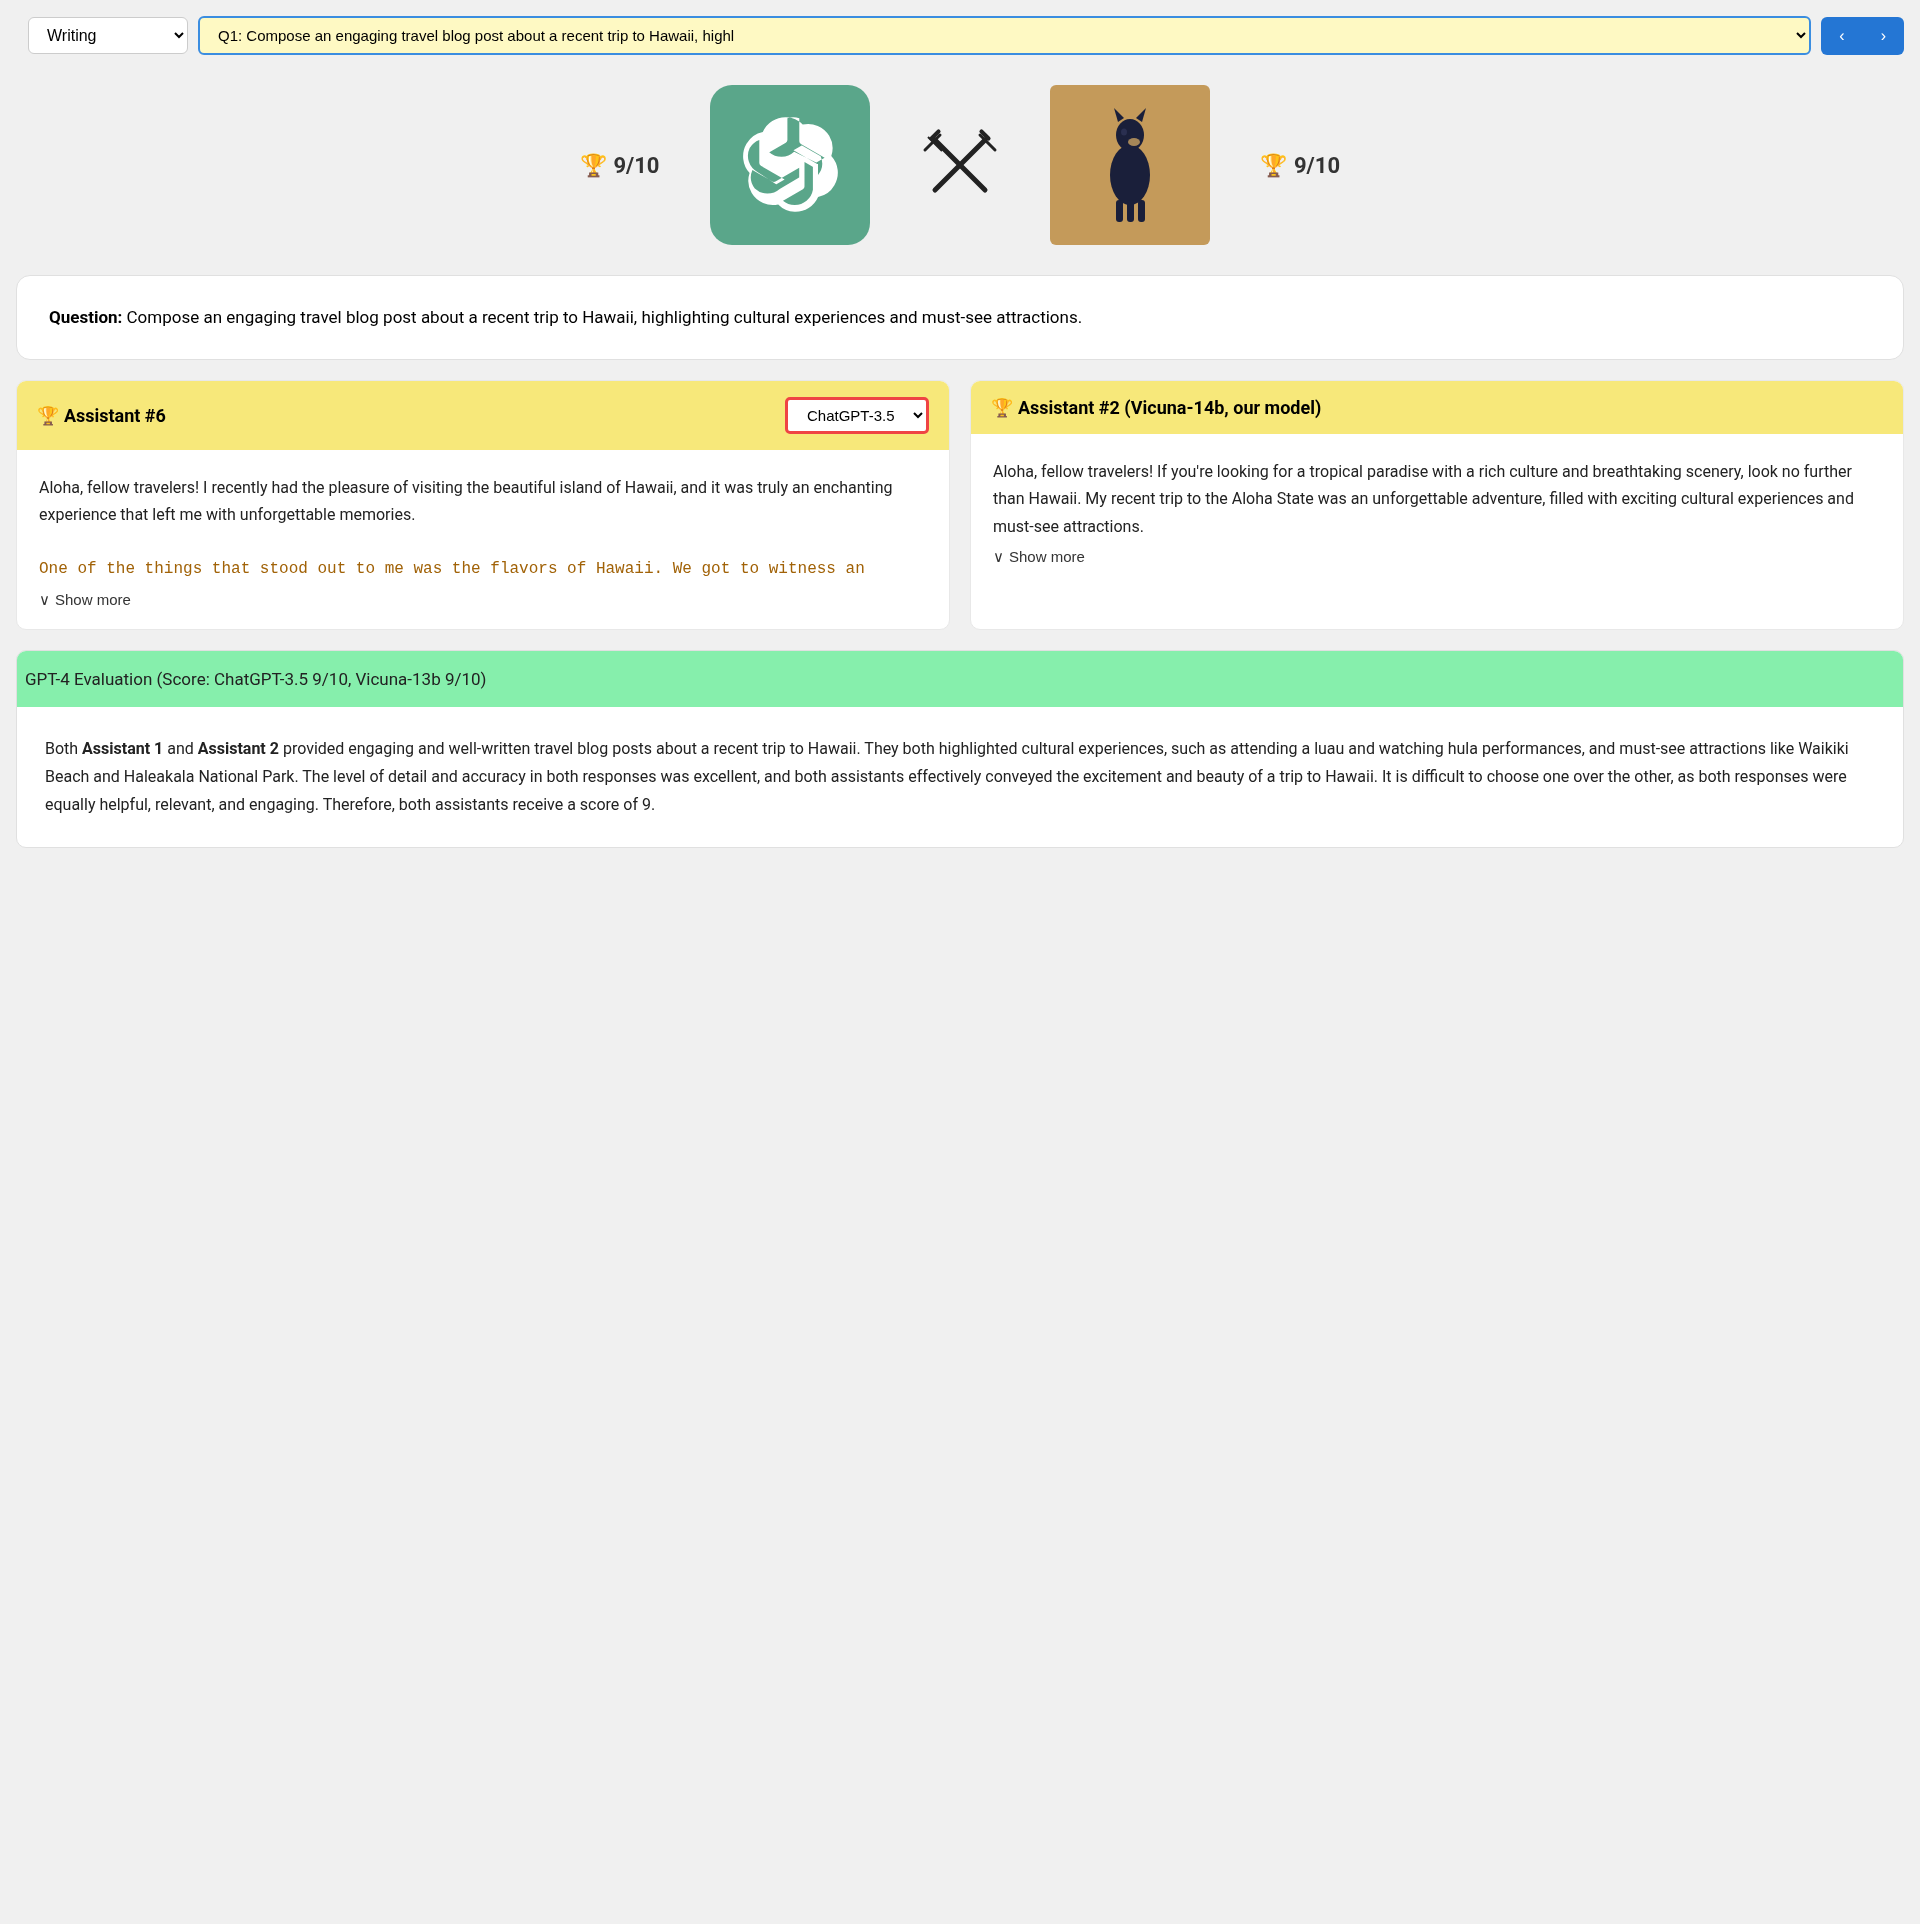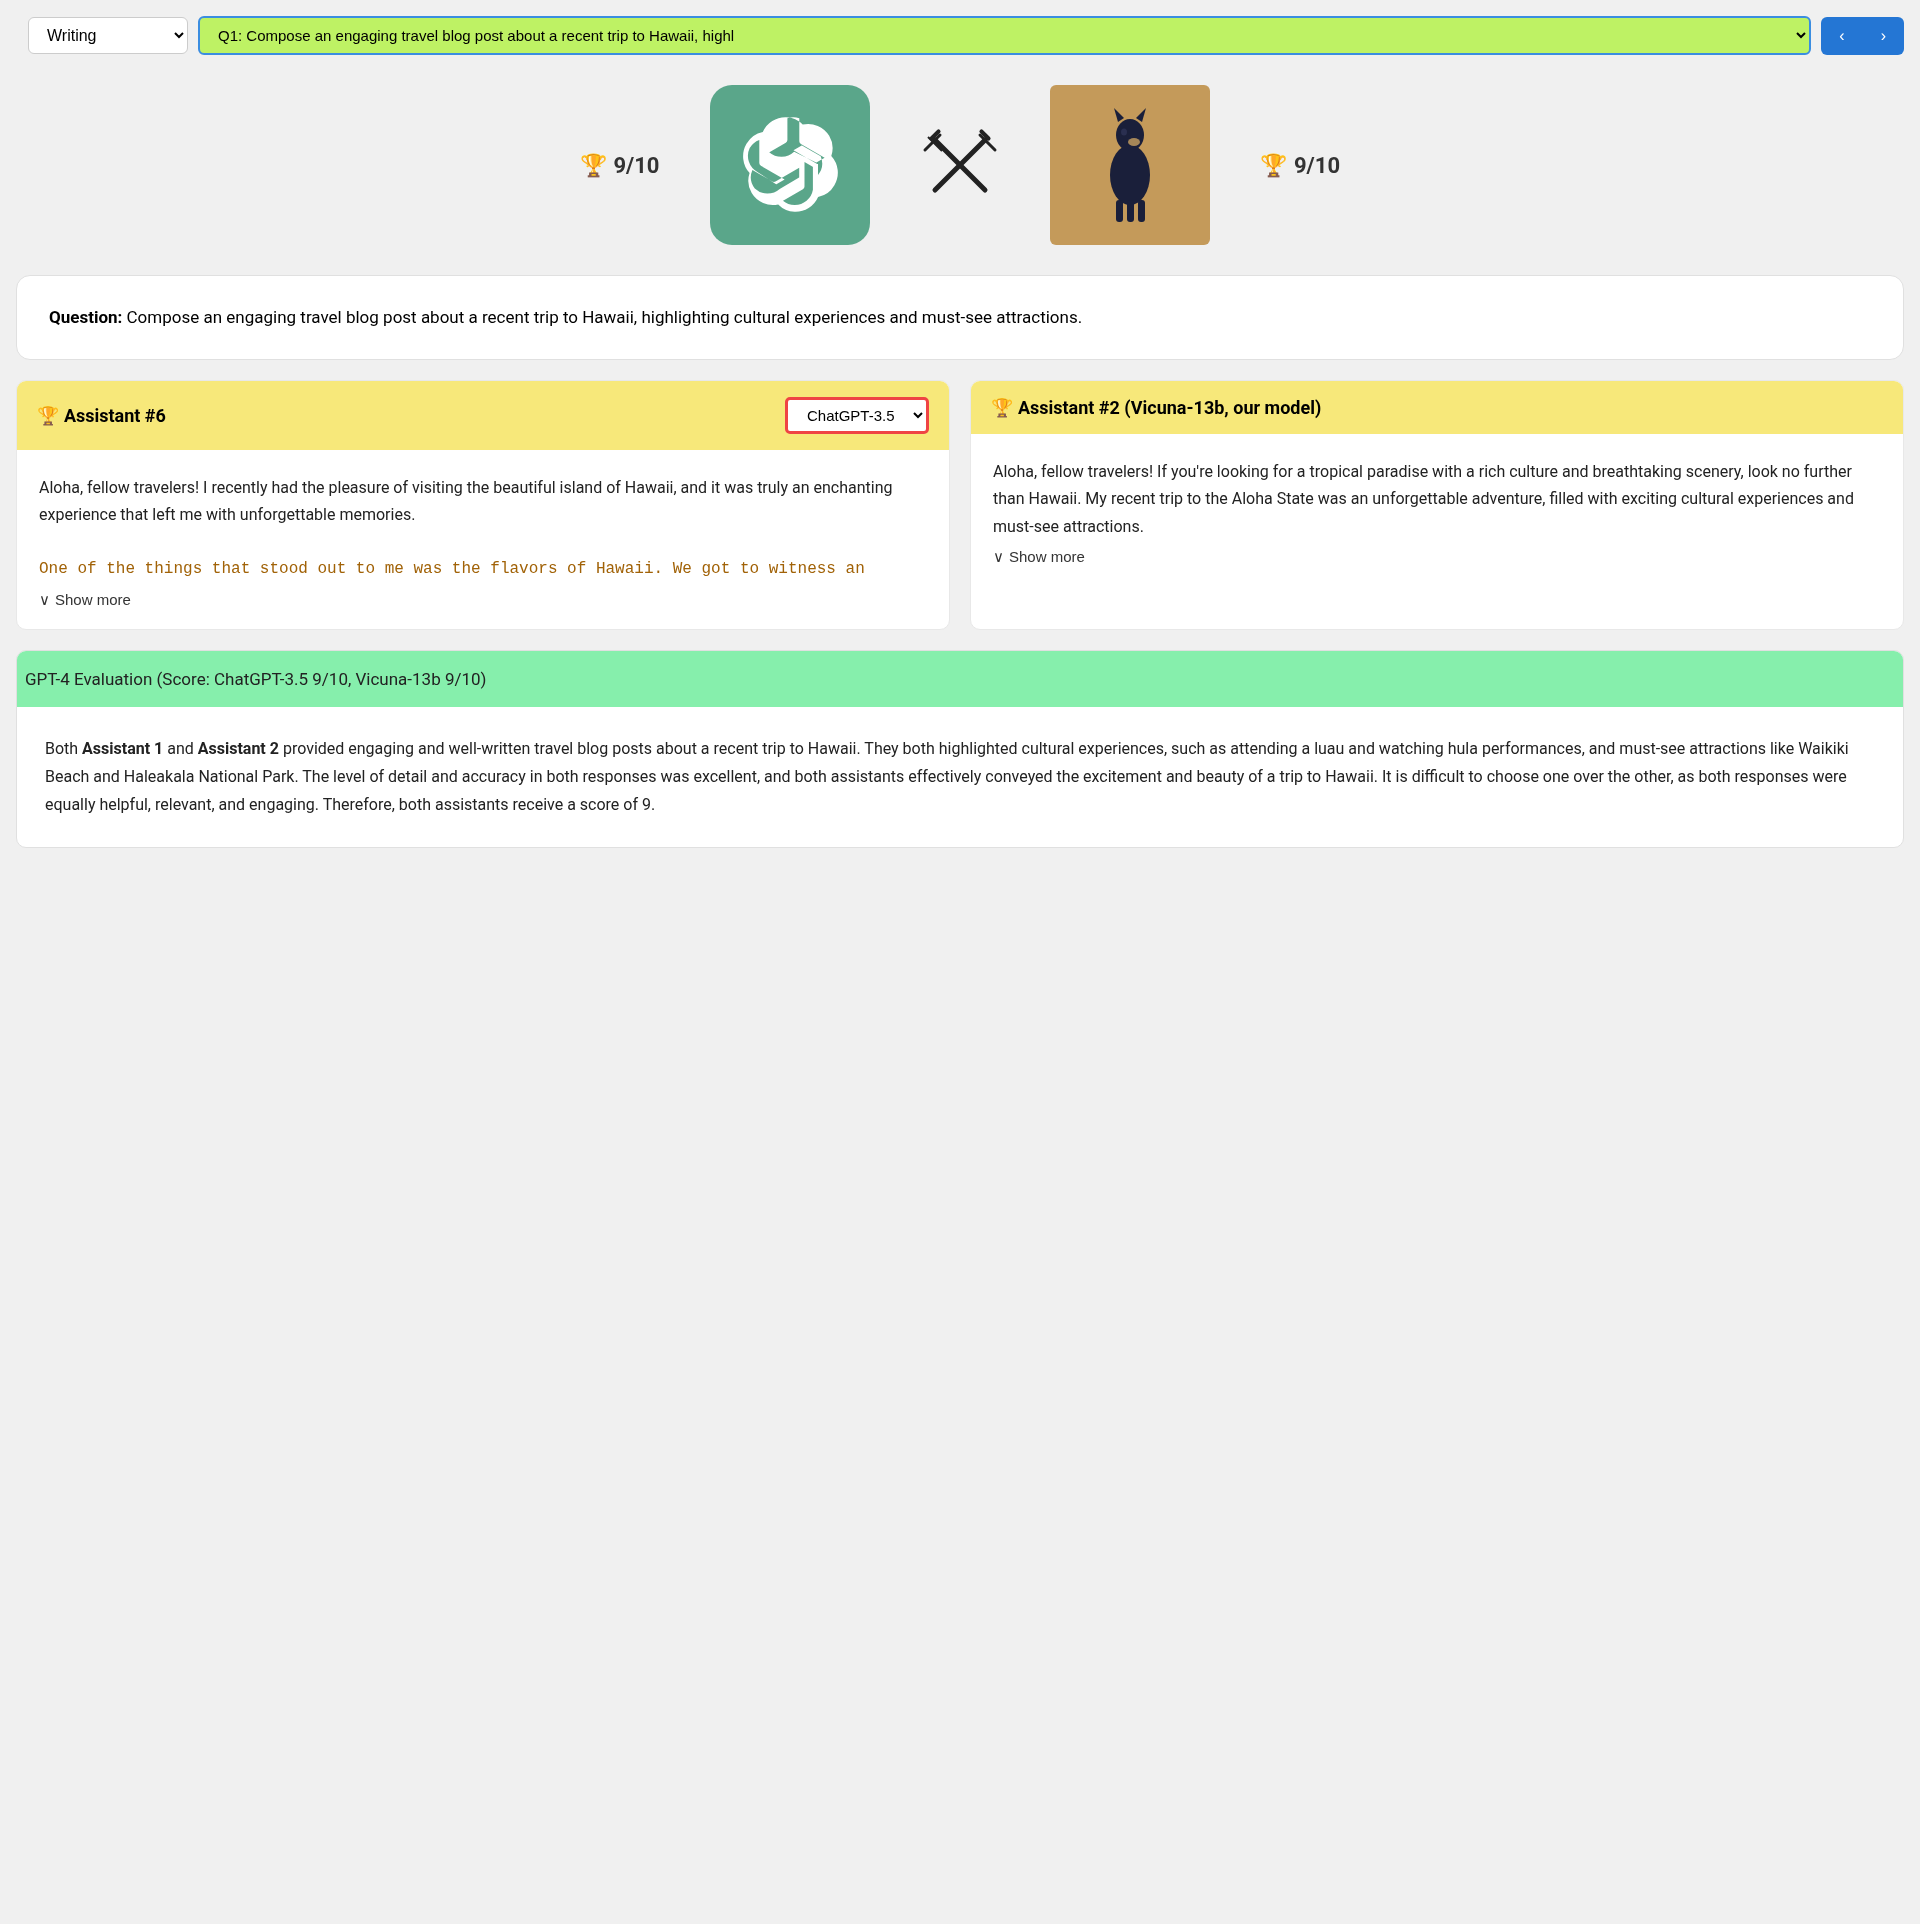--- a/index.html
+++ b/index.html
@@ -27,21 +27,21 @@
       min-width: 160px;
       cursor: pointer;
     }
 
     .question-select {
       flex: 1;
       padding: 8px 14px;
       font-size: 15px;
       border: 2px solid #3b8de0;
       border-radius: 6px;
-      background: #bef264;
+      background: #fef9c3;
       cursor: pointer;
     }
 
     .nav-buttons {
       display: flex;
       gap: 0;
     }
 
     .nav-btn {
       background: #2476d4;
@@ -332,21 +332,21 @@
       <p class="faded">One of the things that stood out to me was the flavors of Hawaii. We got to witness an</p>
       <button class="show-more-btn">
         <span>∨</span>
         <span>Show more</span>
       </button>
     </div>
   </div>
 
   <div class="assistant-card">
     <div class="assistant-header">
-      <span class="assistant-header-title">🏆 Assistant #2 (Vicuna-13b, our model)</span>
+      <span class="assistant-header-title">🏆 Assistant #2 (Vicuna-14b, our model)</span>
     </div>
     <div class="assistant-body">
       <p>Aloha, fellow travelers! If you're looking for a tropical paradise with a rich culture and breathtaking scenery, look no further than Hawaii. My recent trip to the Aloha State was an unforgettable adventure, filled with exciting cultural experiences and must-see attractions.</p>
       <button class="show-more-btn">
         <span>∨</span>
         <span>Show more</span>
       </button>
     </div>
   </div>
 

